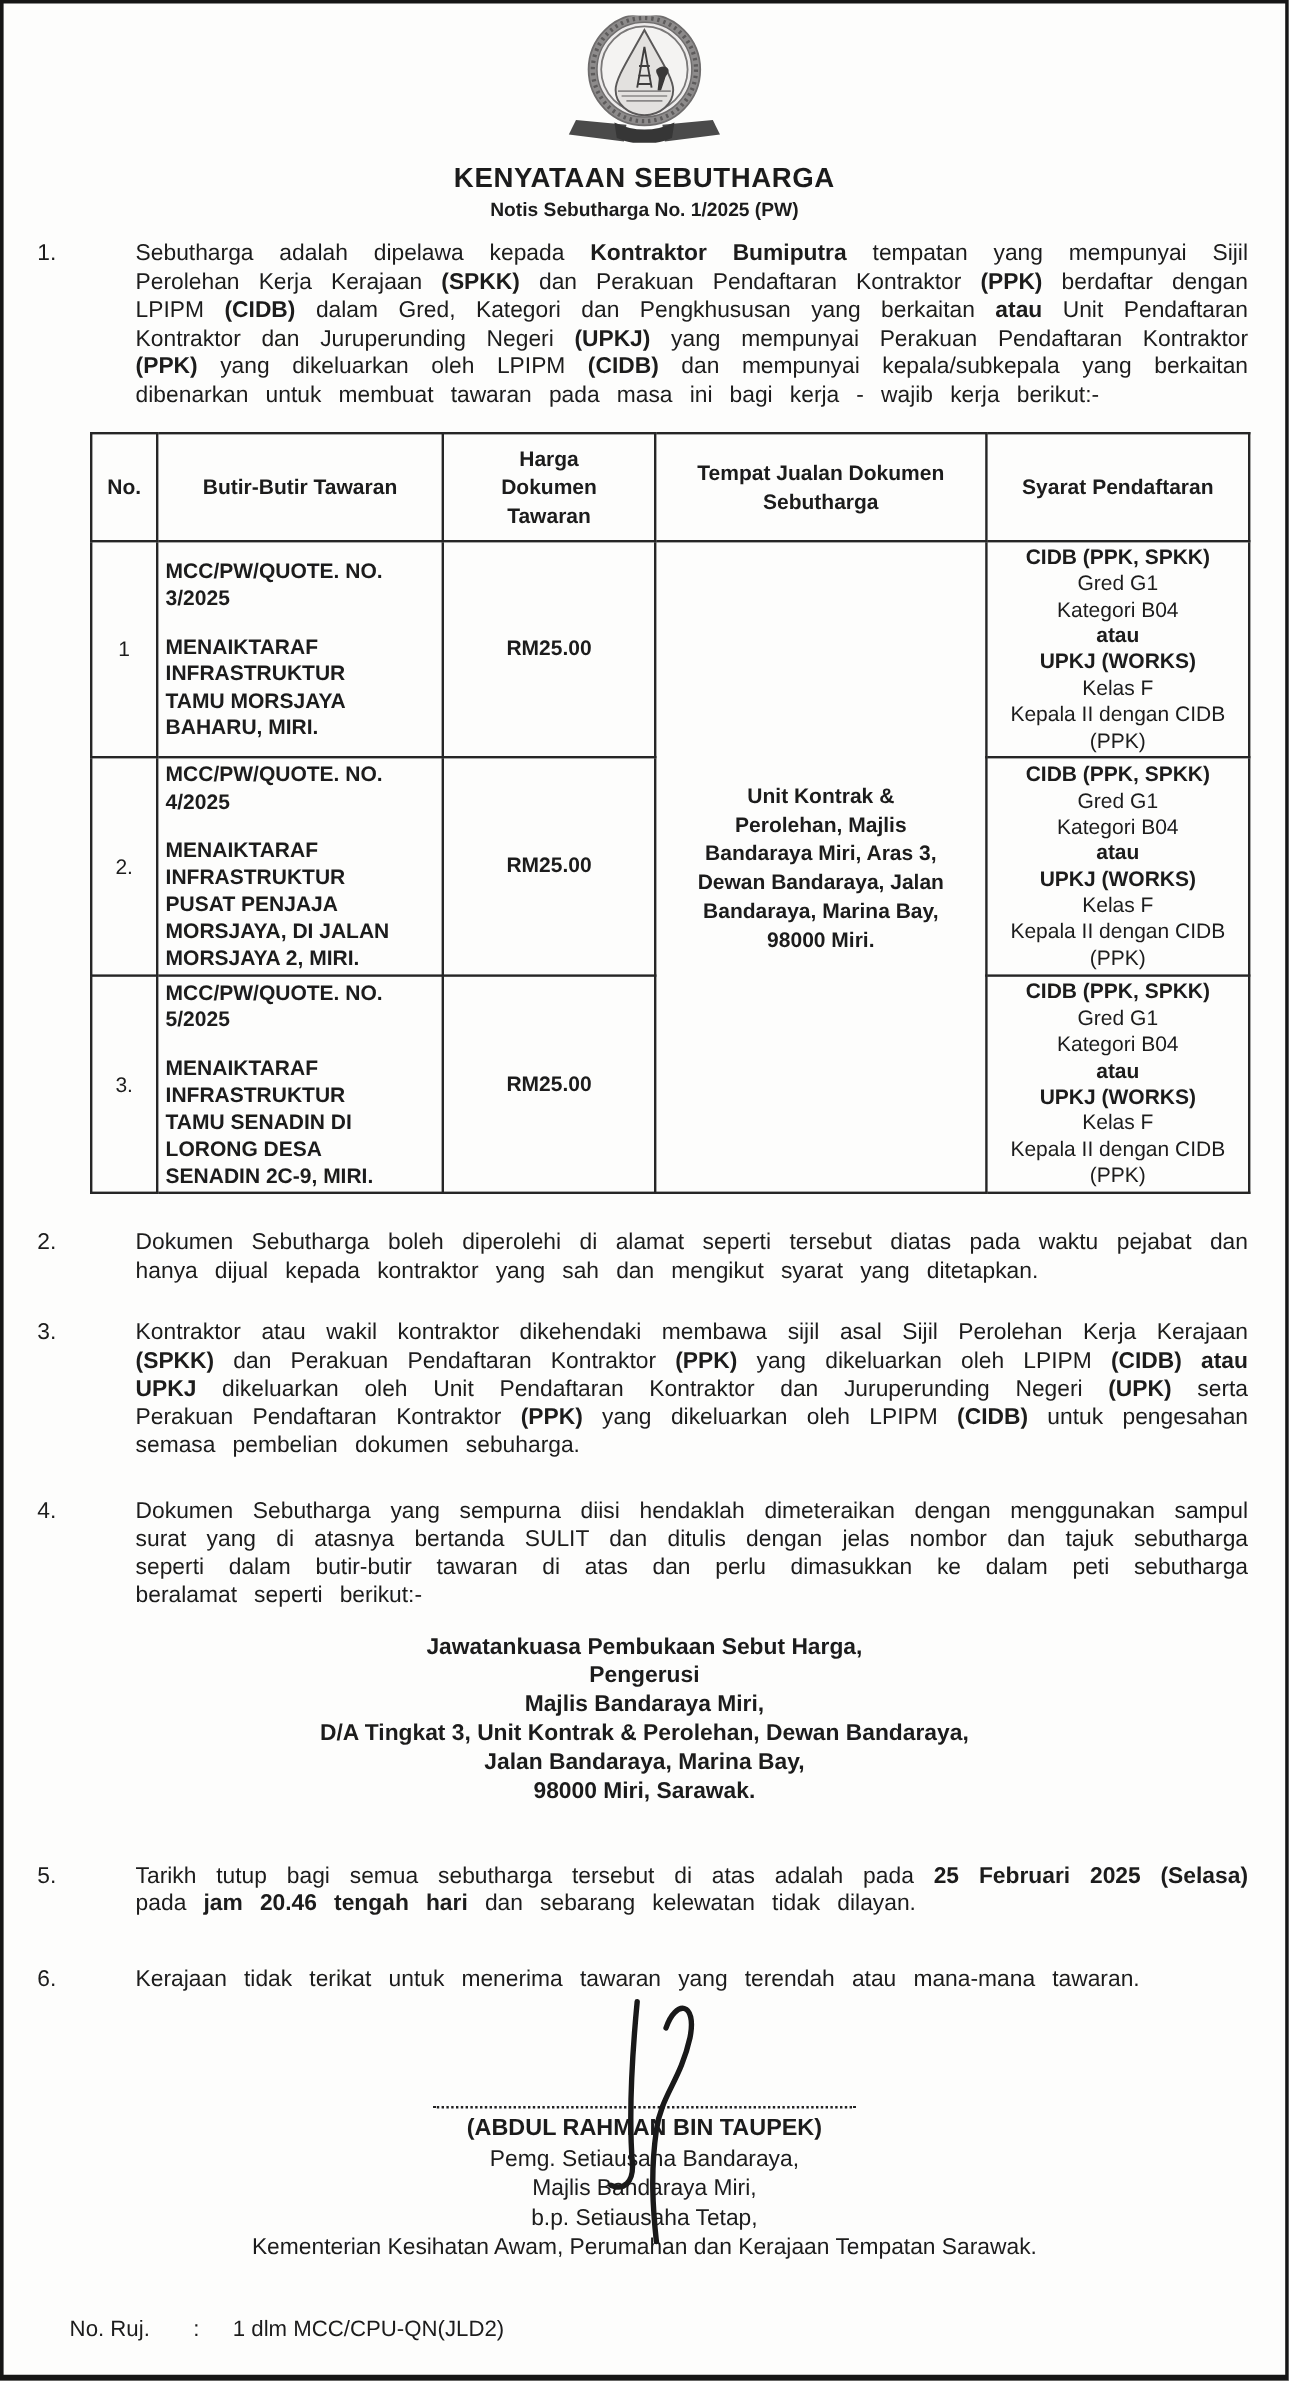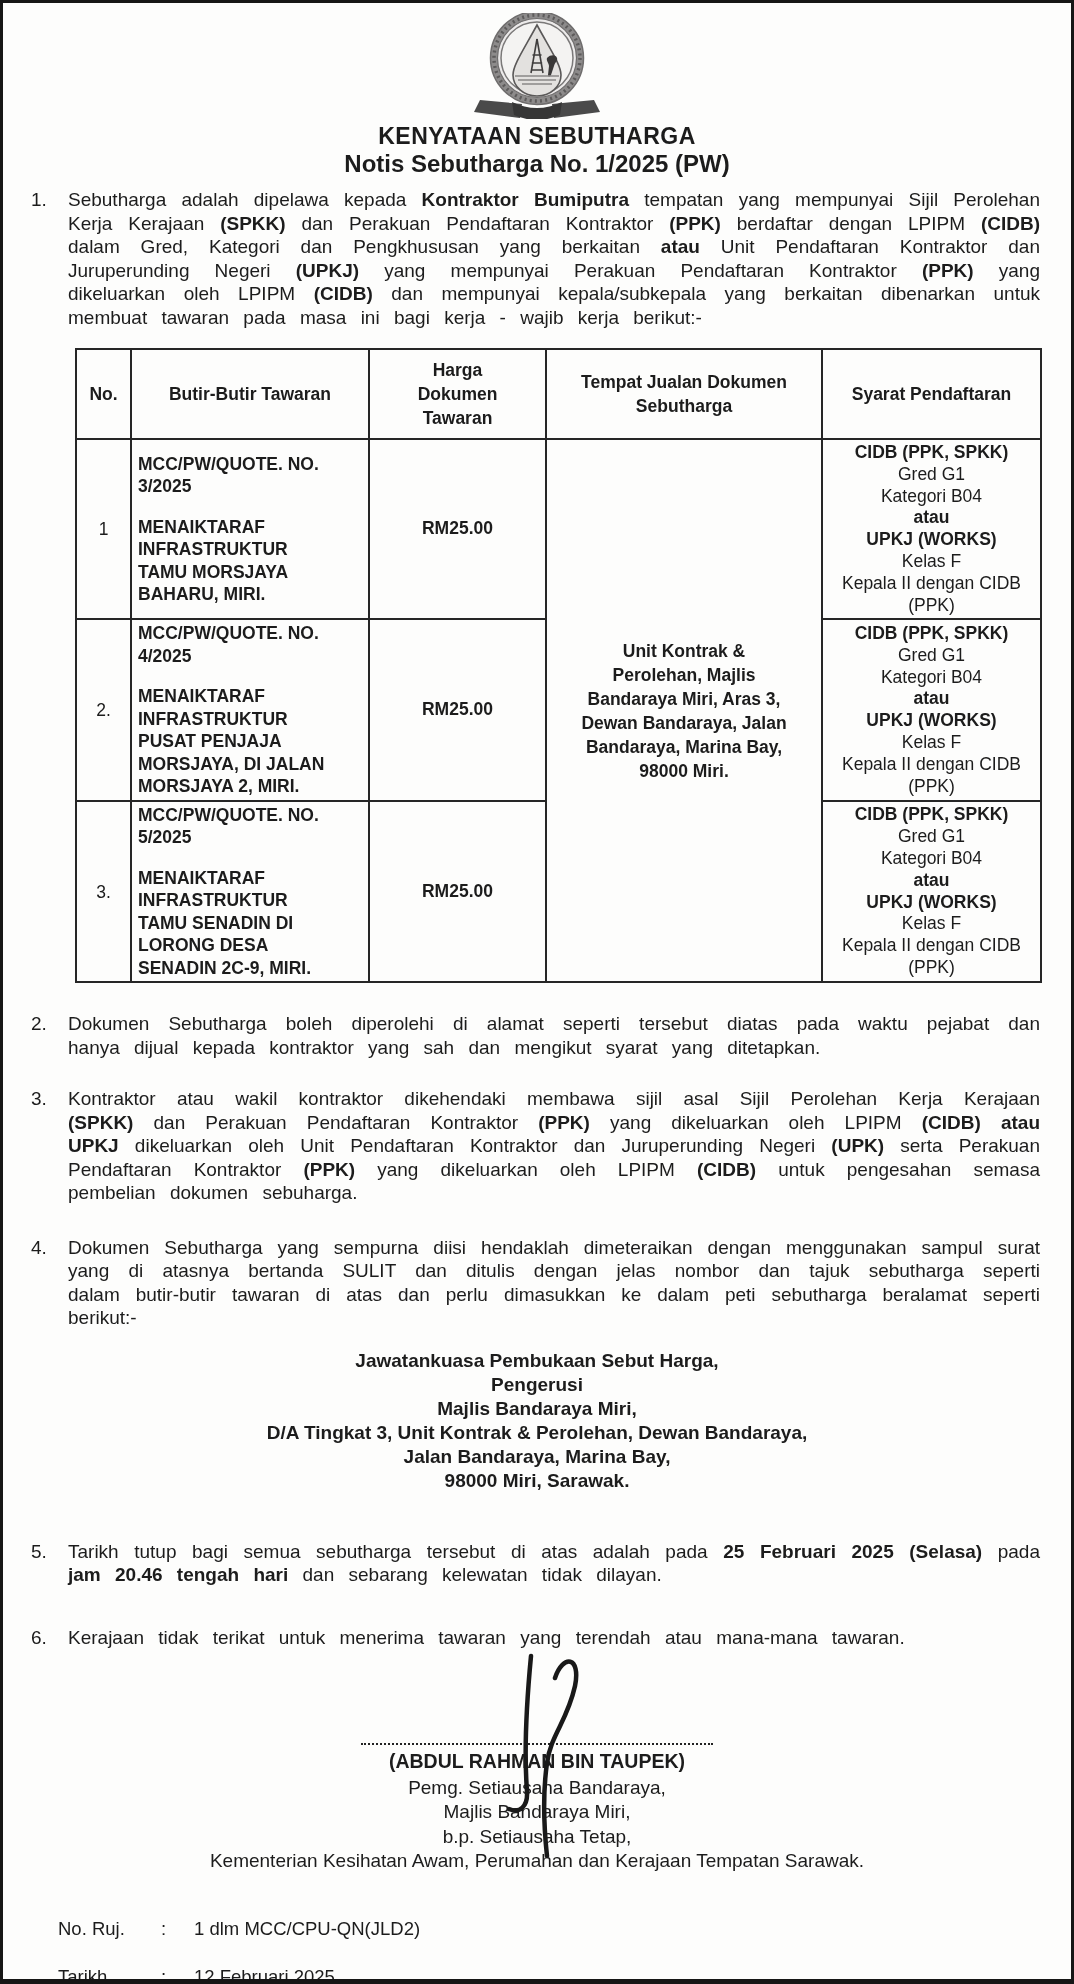--- a/index.html
+++ b/index.html
@@ -12,27 +12,27 @@
     border:3px solid #161616;
     border-bottom-width:5px;
     box-sizing:border-box;
     font-family:"Liberation Sans","DejaVu Sans",sans-serif;
     font-size:19px;line-height:23.5px;
     overflow:hidden;
   }
   
   .hdr{text-align:center;padding-top:10px;}
   .seal{display:block;margin:0 auto;}
-  .t1{font-size:23px;font-weight:bold;letter-spacing:.5px;margin-top:6px;}
+  .t1{font-size:23px;font-weight:bold;letter-spacing:.5px;margin-top:18px;}
   .t2{font-size:20px;font-weight:bold;margin-top:3px;}
-  .t3{font-size:24px;font-weight:bold;margin-top:3px;}
+  .t3{font-size:16px;font-weight:bold;margin-top:3px;}
   
   .item{display:flex;padding:0 31px 0 28px;}
   .num{flex:0 0 37px;}
-  .content{flex:1;text-align:justify;word-spacing:9px;}
+  .content{flex:1;text-align:justify;word-spacing:9px;margin-left:45px;}
   .content b{word-spacing:9px;}
   #clause1{margin-top:13px;}
   #clause2{margin-top:29px;}
   #clause3{margin-top:28px;}
   #clause4{margin-top:31px;}
   #clause5{margin-top:47px;}
   #clause6{margin-top:39px;}
   
   table.offers{
     border-collapse:collapse;

